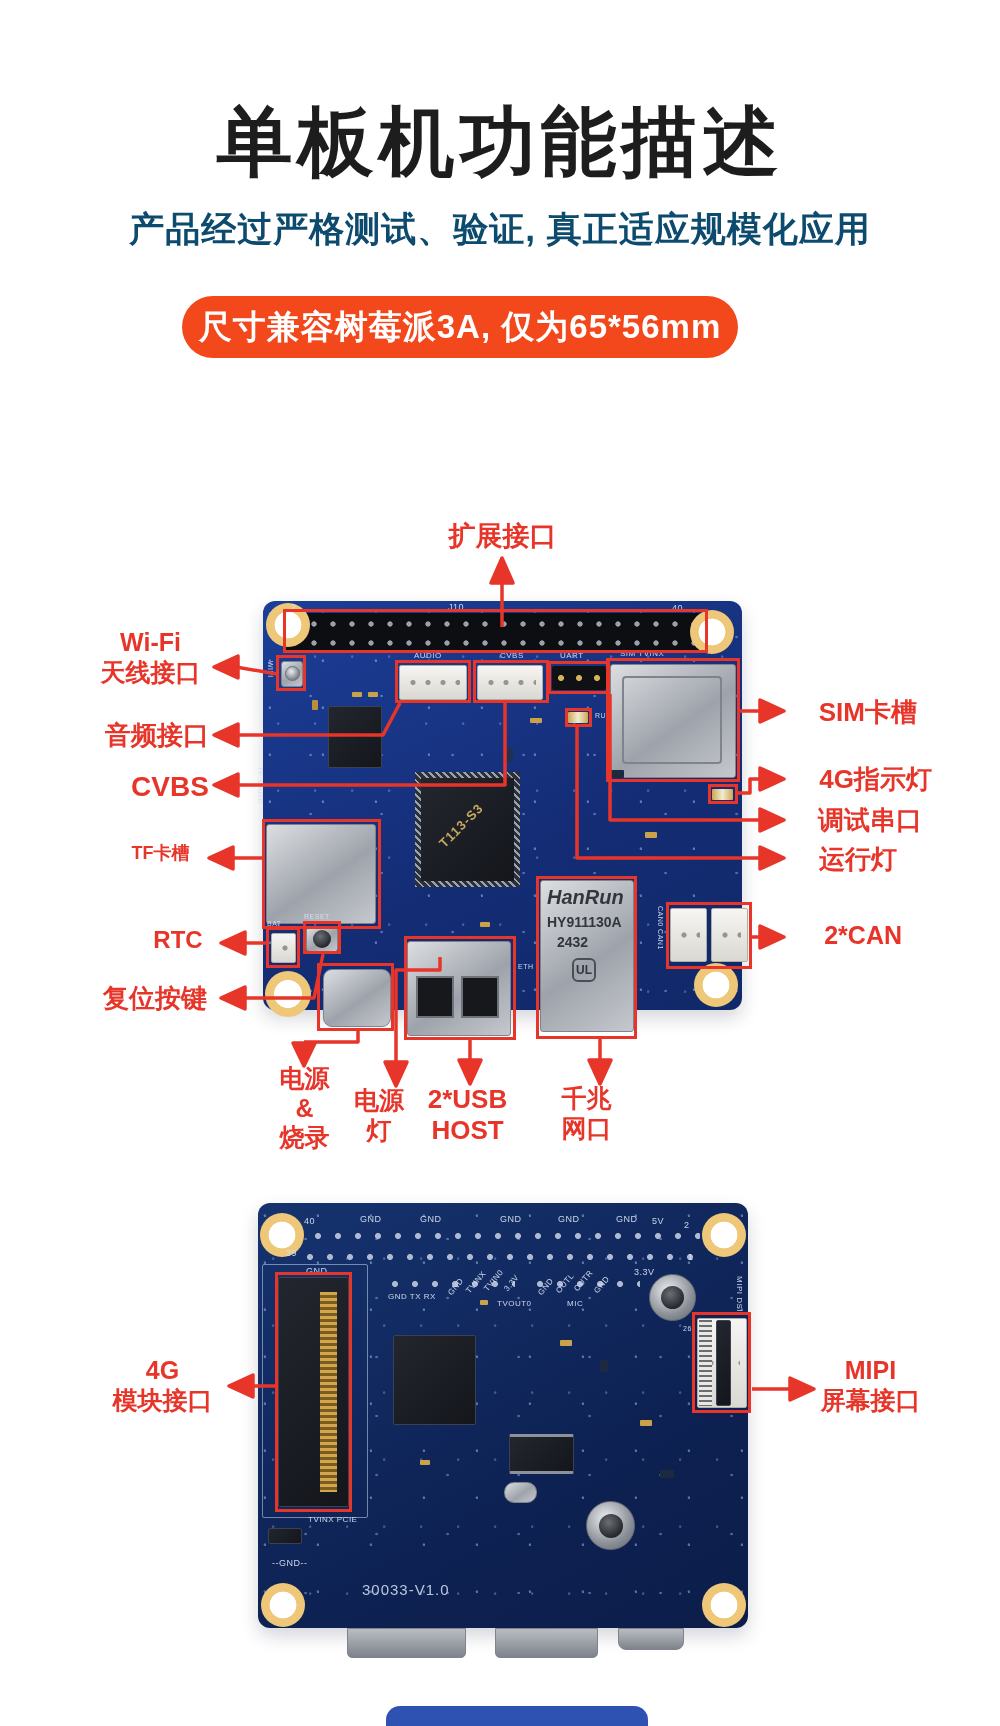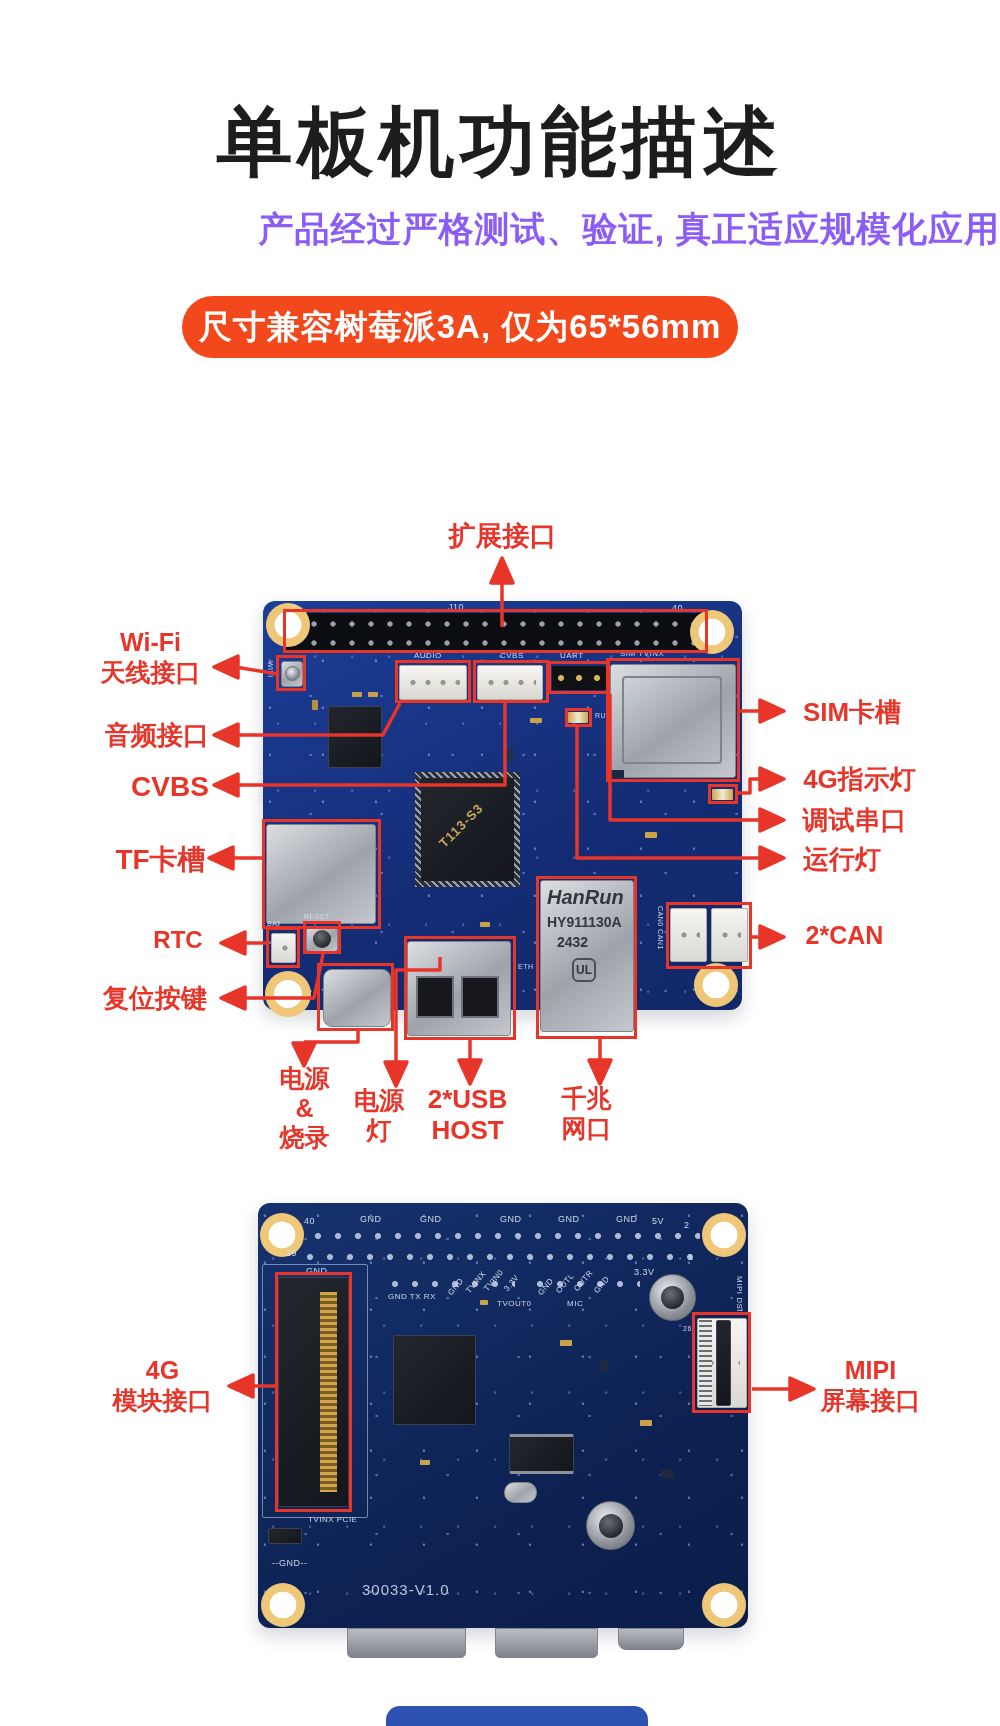--- a/index.html
+++ b/index.html
@@ -2,27 +2,27 @@
 <html style="--badge: #f2481c; --annotation: #e8352a; --title_ink: #1d1d1d; --pcb_front: #1c3e98; --pcb_front_dark: #142c74; --pcb_back: #16336f; --pcb_back_dark: #0d2152; --gold: #eec878;"><head>
 <meta charset="utf-8">
 <style>
   *{box-sizing:border-box}
   html,body{margin:0;padding:0;background:#fff}
   .page{position:relative;width:1000px;height:1726px;margin:0 auto;overflow:hidden;background:#fff;
         font-family:"Liberation Sans","DejaVu Sans",sans-serif}
   .abs{position:absolute}
   .title{position:absolute;left:0;top:92px;width:100%;text-align:center;font-size:76px;font-weight:900;
          color:var(--title_ink,#1d1d1d);letter-spacing:5px}
-  .subtitle{position:absolute;left:0;top:206px;width:100%;text-align:right;font-size:35px;font-weight:700;
-         color:#8b5cf6;letter-spacing:1px}
+  .subtitle{position:absolute;left:0;top:206px;width:100%;text-align:center;font-size:35px;font-weight:700;
+         color:#0c4a6e;letter-spacing:1px}
   .badge{position:absolute;background:var(--badge,#f2481c);color:#fff;border-radius:34px;display:flex;
          align-items:center;justify-content:center;font-weight:800;letter-spacing:1px}
   .lbl{position:absolute;color:var(--annotation,#e8352a);font-weight:800;white-space:pre-line;
        text-align:center;line-height:1.18;z-index:40}
-  .lbl.l{text-align:center}
+  .lbl.l{text-align:right}
   .board{position:absolute;border-radius:12px;box-shadow:0 8px 18px rgba(20,30,60,.18);z-index:1}
   .board::after{content:"";position:absolute;inset:0;border-radius:inherit;
     background-image:radial-gradient(circle 1px at 13% 27%,rgba(190,210,255,.45) 0 1px,transparent 1.6px),
       radial-gradient(circle 1px at 67% 61%,rgba(190,210,255,.38) 0 1px,transparent 1.6px),
       radial-gradient(circle 1px at 41% 83%,rgba(185,205,250,.3) 0 1px,transparent 1.6px);
     background-size:53px 47px,71px 59px,37px 67px}
   .metal{position:absolute;z-index:5;background:linear-gradient(145deg,#dcdee1,#9ea3ab 55%,#c5c8cd);
          border-radius:3px;border:1px solid #7f848c}
   .chip{position:absolute;z-index:5;background:linear-gradient(135deg,#23262e,#14161c);
         border:1px solid #3a4150;border-radius:2px}
@@ -305,21 +305,21 @@
           <path d="M814,1389 L790,1378 L790,1400 Z" fill="#e8352a"></path>
         </g>
     </g>
   </svg>
 
   <div class="lbl" style="left:395px;top:521px;width:215px;font-size:27px">扩展接口</div>
   <div class="lbl" style="left:88px;top:628px;width:125px;font-size:25px">Wi-Fi
 天线接口</div>
   <div class="lbl" style="left:98px;top:720px;width:118px;font-size:26px">音频接口</div>
   <div class="lbl" style="left:120px;top:770px;width:100px;font-size:28px">CVBS</div>
-  <div class="lbl" style="left:108px;top:843px;width:105px;font-size:28px">TF卡槽</div>
+  <div class="lbl" style="left:108px;top:843px;width:105px;font-size:18px">TF卡槽</div>
   <div class="lbl" style="left:138px;top:926px;width:80px;font-size:24px">RTC</div>
   <div class="lbl" style="left:95px;top:983px;width:120px;font-size:26px">复位按键</div>
   <div class="lbl l" style="left:787px;top:697px;width:130px;font-size:26px">SIM卡槽</div>
   <div class="lbl l" style="left:787px;top:764px;width:145px;font-size:26px">4G指示灯</div>
   <div class="lbl l" style="left:787px;top:805px;width:135px;font-size:26px">调试串口</div>
   <div class="lbl l" style="left:787px;top:844px;width:110px;font-size:26px">运行灯</div>
   <div class="lbl l" style="left:787px;top:921px;width:115px;font-size:25px">2*CAN</div>
   <div class="lbl" style="left:252px;top:1064px;width:105px;font-size:25px">电源
 &amp;
 烧录</div>

